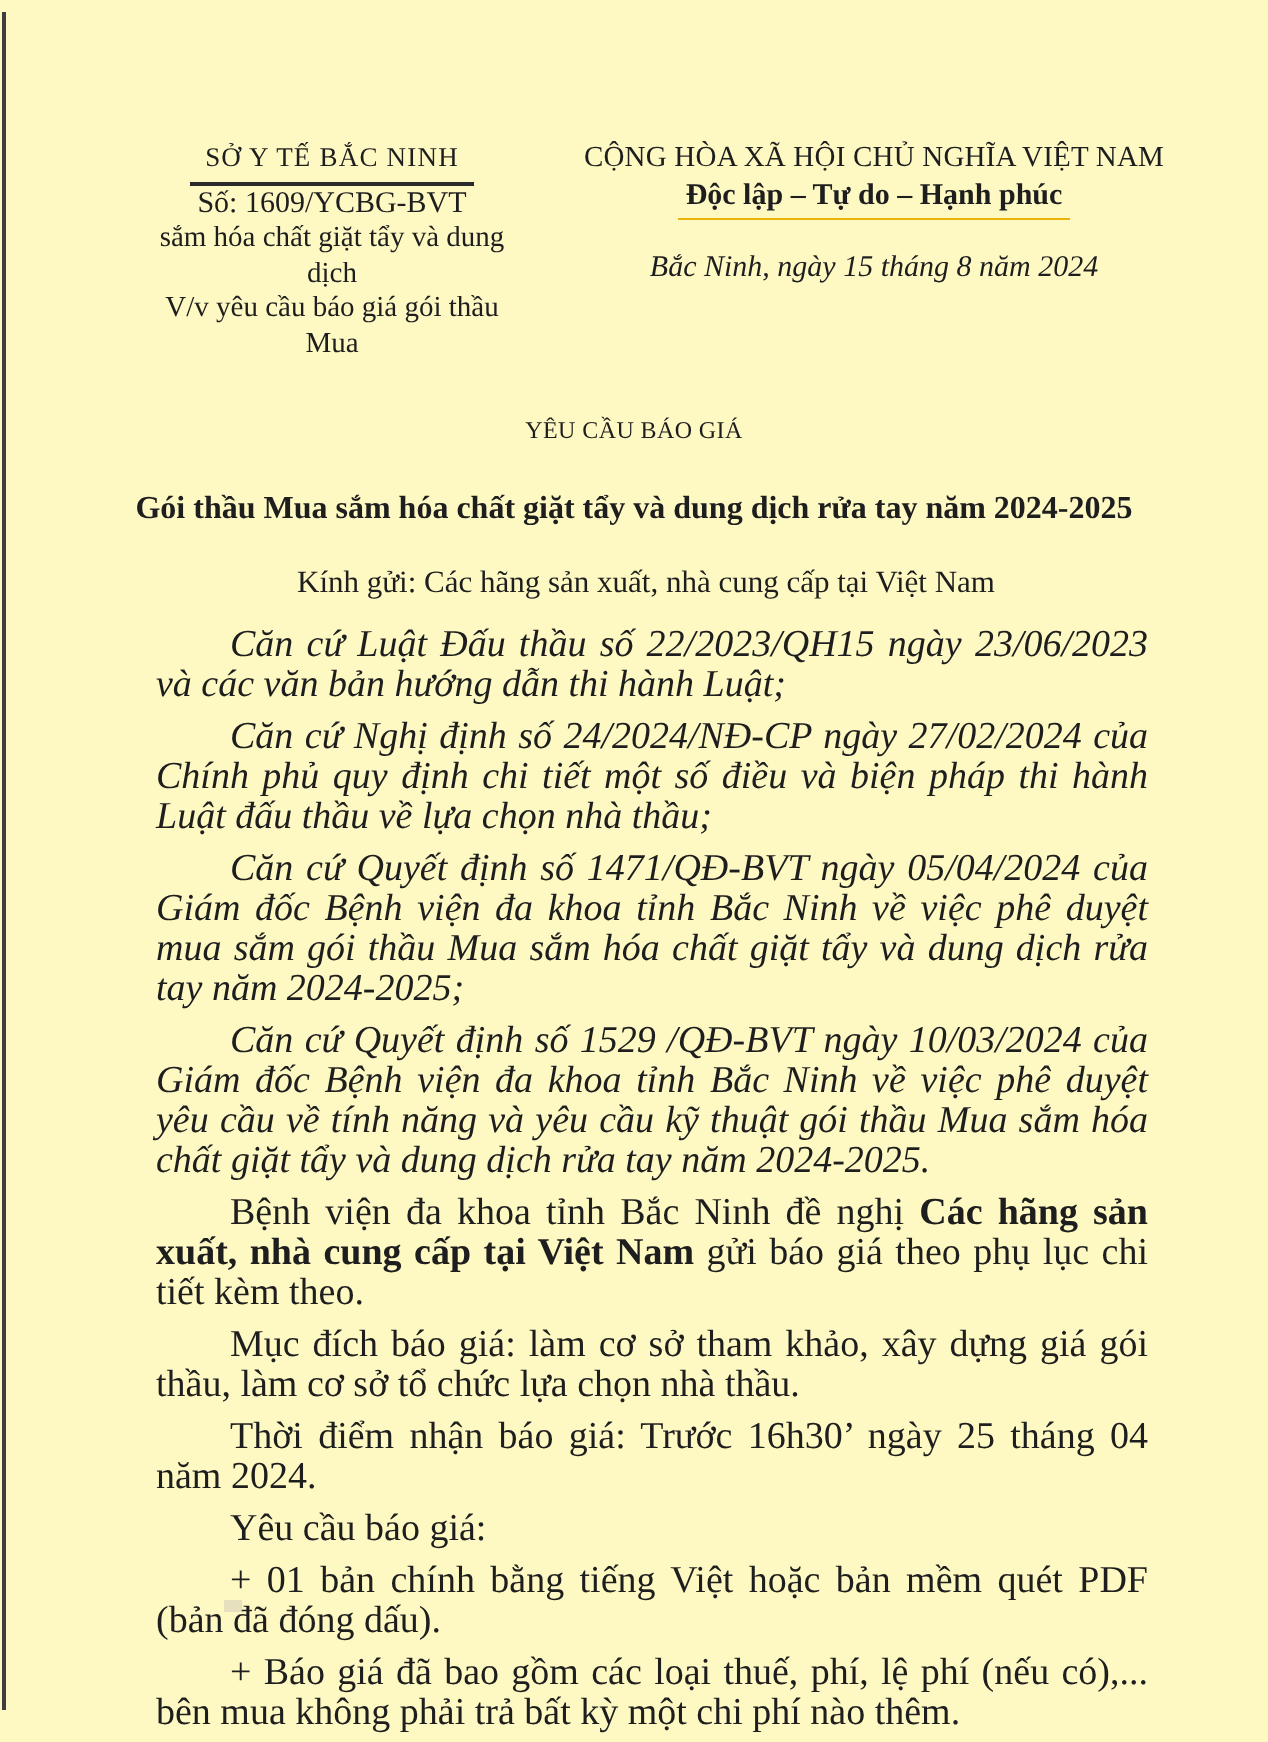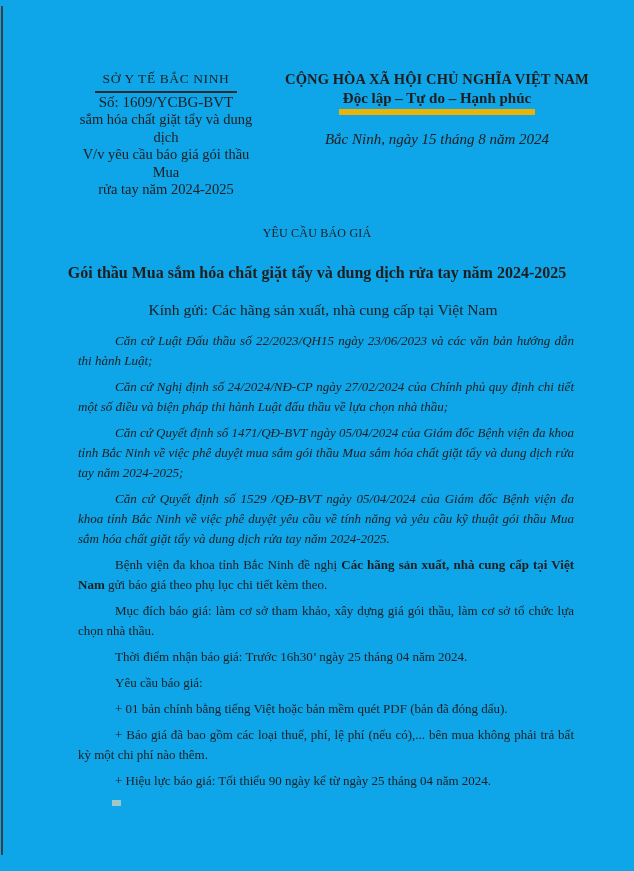--- a/index.html
+++ b/index.html
@@ -4,21 +4,21 @@
 <style>
   html, body {
     margin: 0;
     padding: 0;
     background: #ffffff;
   }
   .page {
     position: relative;
     width: 634px;
     height: 871px;
-    background: #0ea5e9;
+    background: #fef9c3;
     overflow: hidden;
     font-family: "Liberation Serif", "DejaVu Serif", serif;
     color: #1e1e1e;
   }
   
   .scan-edge {
     position: absolute;
     left: 1px;
     top: 6px;
     width: 2px;
@@ -70,32 +70,32 @@
   .doc-number {
     font-size: 15px;
     margin-top: 0;
     line-height: 18px;
   }
   .subject-line {
     font-size: 14.5px;
     line-height: 17.5px;
   }
   .national-title {
-    font-weight: bold;
+    font-weight: normal;
     font-size: 14.5px;
     line-height: 18px;
     letter-spacing: 0.1px;
   }
   .national-motto {
     display: inline-block;
     font-weight: bold;
     font-size: 15px;
     line-height: 17px;
     padding: 0 4px 2px 4px;
-    border-bottom: 6px solid #eab308;
+    border-bottom: 1px solid #eab308;
     margin-top: 2px;
   }
   .place-date {
     font-style: italic;
     font-size: 15px;
     margin-top: 15px;
     line-height: 18px;
   }
 
   
@@ -122,21 +122,21 @@
     line-height: 19px;
     padding-left: 12px;
   }
 
   
   .body-text {
     margin: 12px 60px 0 78px;
   }
   .para {
     margin: 6px 0;
-    font-size: 13px;
+    font-size: 19px;
     line-height: 20px;
     text-align: justify;
     text-indent: 37px;
   }
   .para.italic {
     font-style: italic;
   }
   .para b {
     font-weight: bold;
   }
@@ -150,42 +150,41 @@
   <div class="scan-speck"></div>
 
   <div class="header">
     <div class="header-left">
       <div class="org-parent">SỞ Y TẾ BẮC NINH</div>
       <div class="org-rule"></div>
       <div class="doc-number">Số: 1609/YCBG-BVT</div>
       <div class="subject">
         <div class="subject-line">sắm hóa chất giặt tẩy và dung dịch</div>
         <div class="subject-line">V/v yêu cầu báo giá gói thầu Mua</div>
-        <div class="subject-line">rửa tay năm 2024-2025</div>
       </div>
     </div>
     <div class="header-right">
       <div class="national-title">CỘNG HÒA XÃ HỘI CHỦ NGHĨA VIỆT NAM</div>
       <div><span class="national-motto">Độc lập – Tự do – Hạnh phúc</span></div>
       <div class="place-date">Bắc Ninh, ngày 15 tháng 8 năm 2024</div>
     </div>
   </div>
 
   <div class="title-block">
     <div class="doc-title">YÊU CẦU BÁO GIÁ</div>
     <div class="doc-subtitle">Gói thầu Mua sắm hóa chất giặt tẩy và dung dịch rửa tay năm 2024-2025</div>
   </div>
 
   <div class="salutation">Kính gửi: Các hãng sản xuất, nhà cung cấp tại Việt Nam</div>
 
   <div class="body-text" id="paragraphs">
       <p class="para italic">Căn cứ Luật Đấu thầu số 22/2023/QH15 ngày 23/06/2023 và các văn bản hướng dẫn thi hành Luật;</p>
       <p class="para italic">Căn cứ Nghị định số 24/2024/NĐ-CP ngày 27/02/2024 của Chính phủ quy định chi tiết một số điều và biện pháp thi hành Luật đấu thầu về lựa chọn nhà thầu;</p>
       <p class="para italic">Căn cứ Quyết định số 1471/QĐ-BVT ngày 05/04/2024 của Giám đốc Bệnh viện đa khoa tỉnh Bắc Ninh về việc phê duyệt mua sắm gói thầu Mua sắm hóa chất giặt tẩy và dung dịch rửa tay năm 2024-2025;</p>
-      <p class="para italic">Căn cứ Quyết định số 1529 /QĐ-BVT ngày 05/04/2024 của Giám đốc Bệnh viện đa khoa tỉnh Bắc Ninh về việc phê duyệt yêu cầu về tính năng và yêu cầu kỹ thuật gói thầu Mua sắm hóa chất giặt tẩy và dung dịch rửa tay năm 2024-2025.</p>
+      <p class="para italic">Căn cứ Quyết định số 1529 /QĐ-BVT ngày 10/03/2024 của Giám đốc Bệnh viện đa khoa tỉnh Bắc Ninh về việc phê duyệt yêu cầu về tính năng và yêu cầu kỹ thuật gói thầu Mua sắm hóa chất giặt tẩy và dung dịch rửa tay năm 2024-2025.</p>
       <p class="para">Bệnh viện đa khoa tỉnh Bắc Ninh đề nghị <b>Các hãng sản xuất, nhà cung cấp tại Việt Nam</b> gửi báo giá theo phụ lục chi tiết kèm theo.</p>
       <p class="para">Mục đích báo giá: làm cơ sở tham khảo, xây dựng giá gói thầu, làm cơ sở tổ chức lựa chọn nhà thầu.</p>
       <p class="para">Thời điểm nhận báo giá: Trước 16h30’ ngày 25 tháng 04 năm 2024.</p>
       <p class="para">Yêu cầu báo giá:</p>
       <p class="para">+ 01 bản chính bằng tiếng Việt hoặc bản mềm quét PDF (bản đã đóng dấu).</p>
       <p class="para">+ Báo giá đã bao gồm các loại thuế, phí, lệ phí (nếu có),... bên mua không phải trả bất kỳ một chi phí nào thêm.</p>
       <p class="para">+ Hiệu lực báo giá: Tối thiểu 90 ngày kể từ ngày 25 tháng 04 năm 2024.</p>
     </div>
 
 </div>

